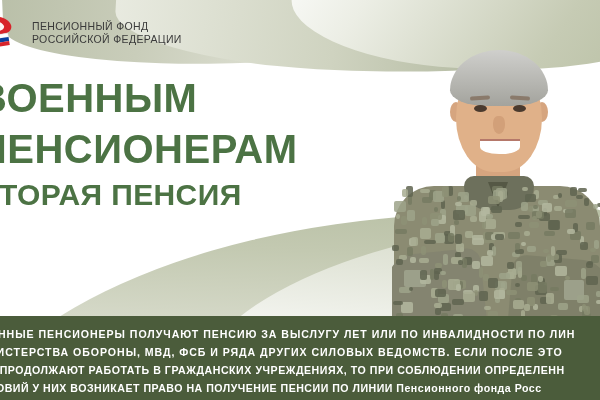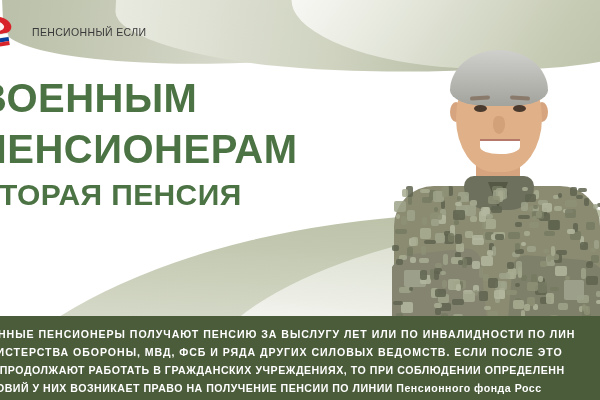--- a/index.html
+++ b/index.html
@@ -169,21 +169,22 @@
         <path d="M-2 7 C 8 5, 18 7, 20 12 C 21 16, 15 18, 9 17 L -2 17 Z" fill="#ffffff" opacity="0.96"></path>
         <path d="M0 9 C 8 8, 15 9, 16 12.5 C 17 15, 12 16, 7 15.4 L 0 15.4 Z" fill="#d8232a"></path>
         <g transform="rotate(-9 12 27)">
           <rect x="1" y="21" width="24" height="4" fill="#ffffff" stroke="#cccccc" stroke-width="0.4"></rect>
           <rect x="1" y="25" width="24" height="4" fill="#0b3f9c"></rect>
           <rect x="1" y="29" width="24" height="4" fill="#d8232a"></rect>
         </g>
       </svg>
     </div>
     <div id="logo-text">
-      <span>ПЕНСИОННЫЙ ЕСЛИ</span>
+      <span>ПЕНСИОННЫЙ ФОНД</span>
+      <span>РОССИЙСКОЙ ФЕДЕРАЦИИ</span>
     </div>
   </div>
 
   <div id="headline">
     <span class="h-l1">ВОЕННЫМ</span>
     <span class="h-l2">ПЕНСИОНЕРАМ</span>
     <span class="h-l3">ВТОРАЯ ПЕНСИЯ</span>
   </div>
 
   <div id="photo">

